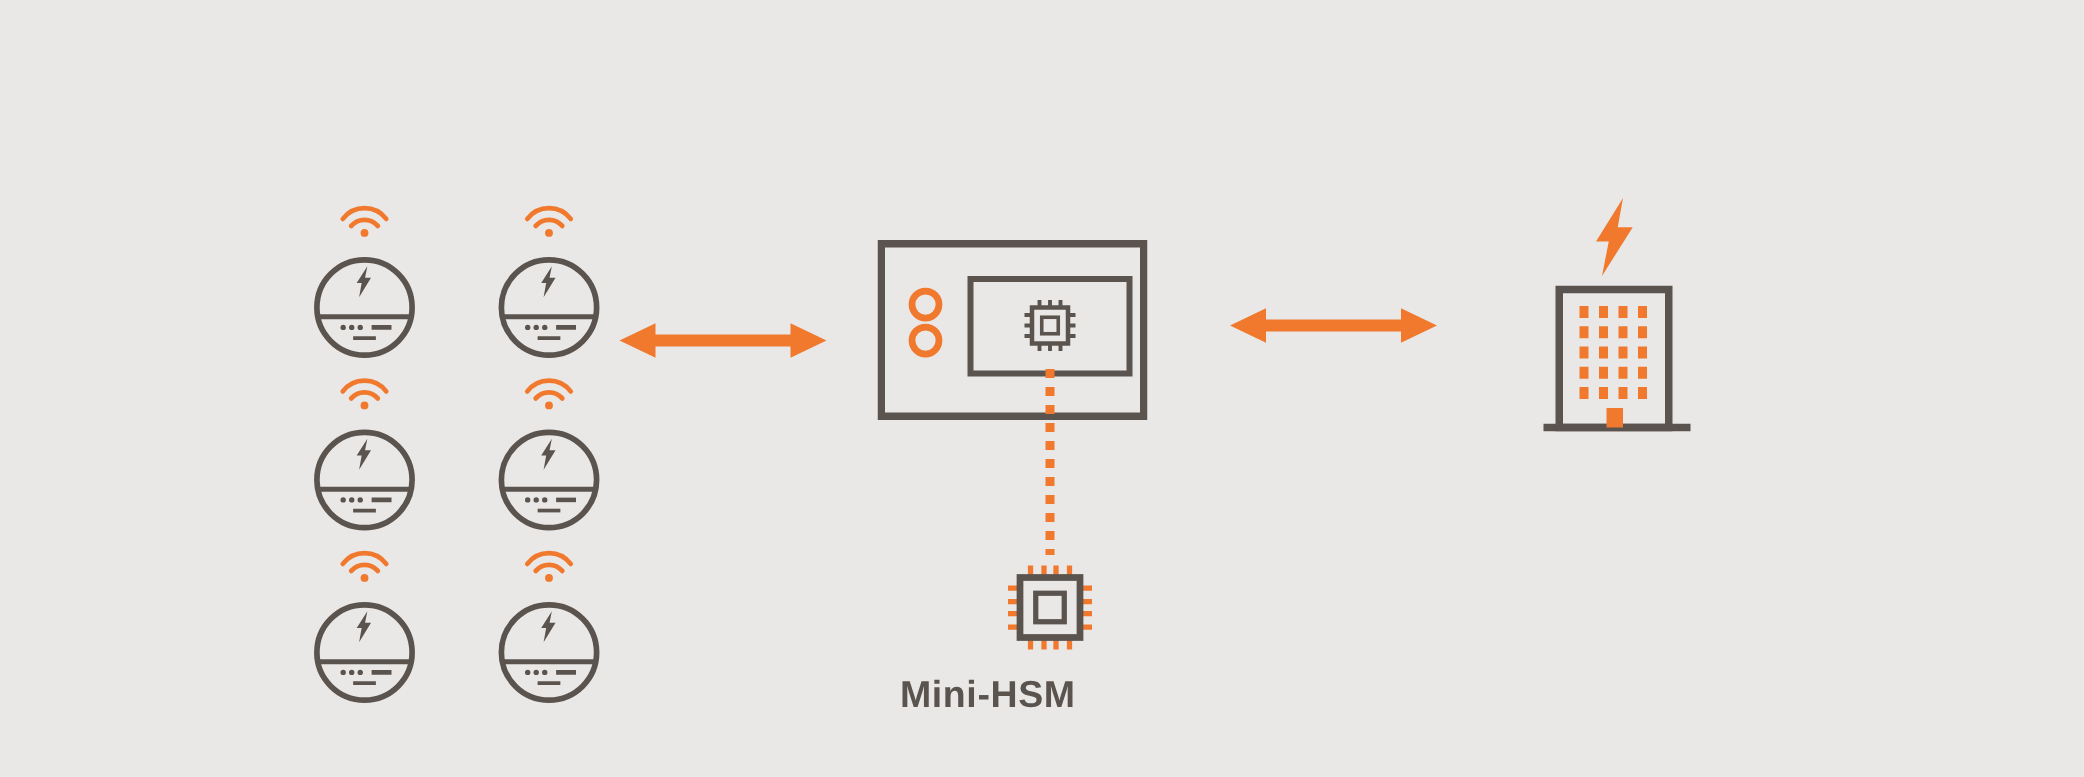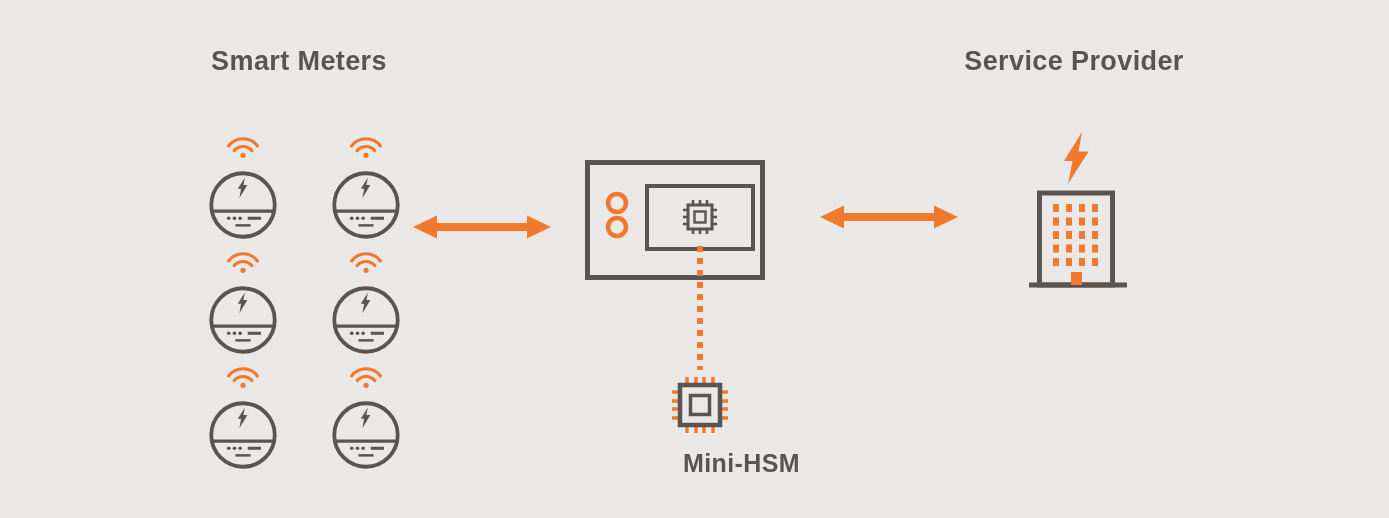--- a/index.html
+++ b/index.html
@@ -27,37 +27,35 @@
   .abs { position:absolute; }
   #gateway       { left:585px;  top:160px; }
   #dotted-line   { left:696px;  top:246px; }
   #hsm-chip      { left:668px;  top:373px; }
   #arrow-left    { left:413px;  top:213px; }
   #arrow-right   { left:820px;  top:203px; }
   #provider-bolt { left:1058px; top:132px; }
   #building      { left:1028px; top:188px; }
 
   .hsm-label {
-    position:absolute; left:600px; top:449px; width:200px; text-align:right;
+    position:absolute; left:600px; top:449px; width:200px; text-align:left;
     font-size:25px; font-weight:bold; color:var(--dark); letter-spacing:0.4px;
   }
 
   svg { display:block; }
   .s-dark   { stroke:var(--dark);   fill:none; }
   .s-orange { stroke:var(--orange); fill:none; }
   .f-dark   { fill:var(--dark); }
   .f-orange { fill:var(--orange); }
 </style>
 </head>
 <body>
 
 <div class="canvas">
 
-  <div class="col-title" id="t-meters">Smart Meters</div>
-  <div class="col-title" id="t-provider">Service Provider</div>
 
   <div class="meter-grid" id="meter-grid">
     <div class="meter-cell">
       <svg class="wifi" viewBox="0 0 38 30" width="36" height="28">
         <path class="s-orange" stroke-width="3.4" stroke-linecap="round" d="M3.5,16 A19.5,19.5 0 0 1 34.5,16"></path>
         <path class="s-orange" stroke-width="3.4" stroke-linecap="round" d="M9.5,21 A12.5,12.5 0 0 1 28.5,21"></path>
         <circle class="f-orange" cx="19" cy="26" r="2.8"></circle>
       </svg>
       <svg class="meter" viewBox="0 0 76 76" width="72" height="72">
         <circle class="s-dark" cx="38" cy="38" r="33.5" stroke-width="4"></circle>

